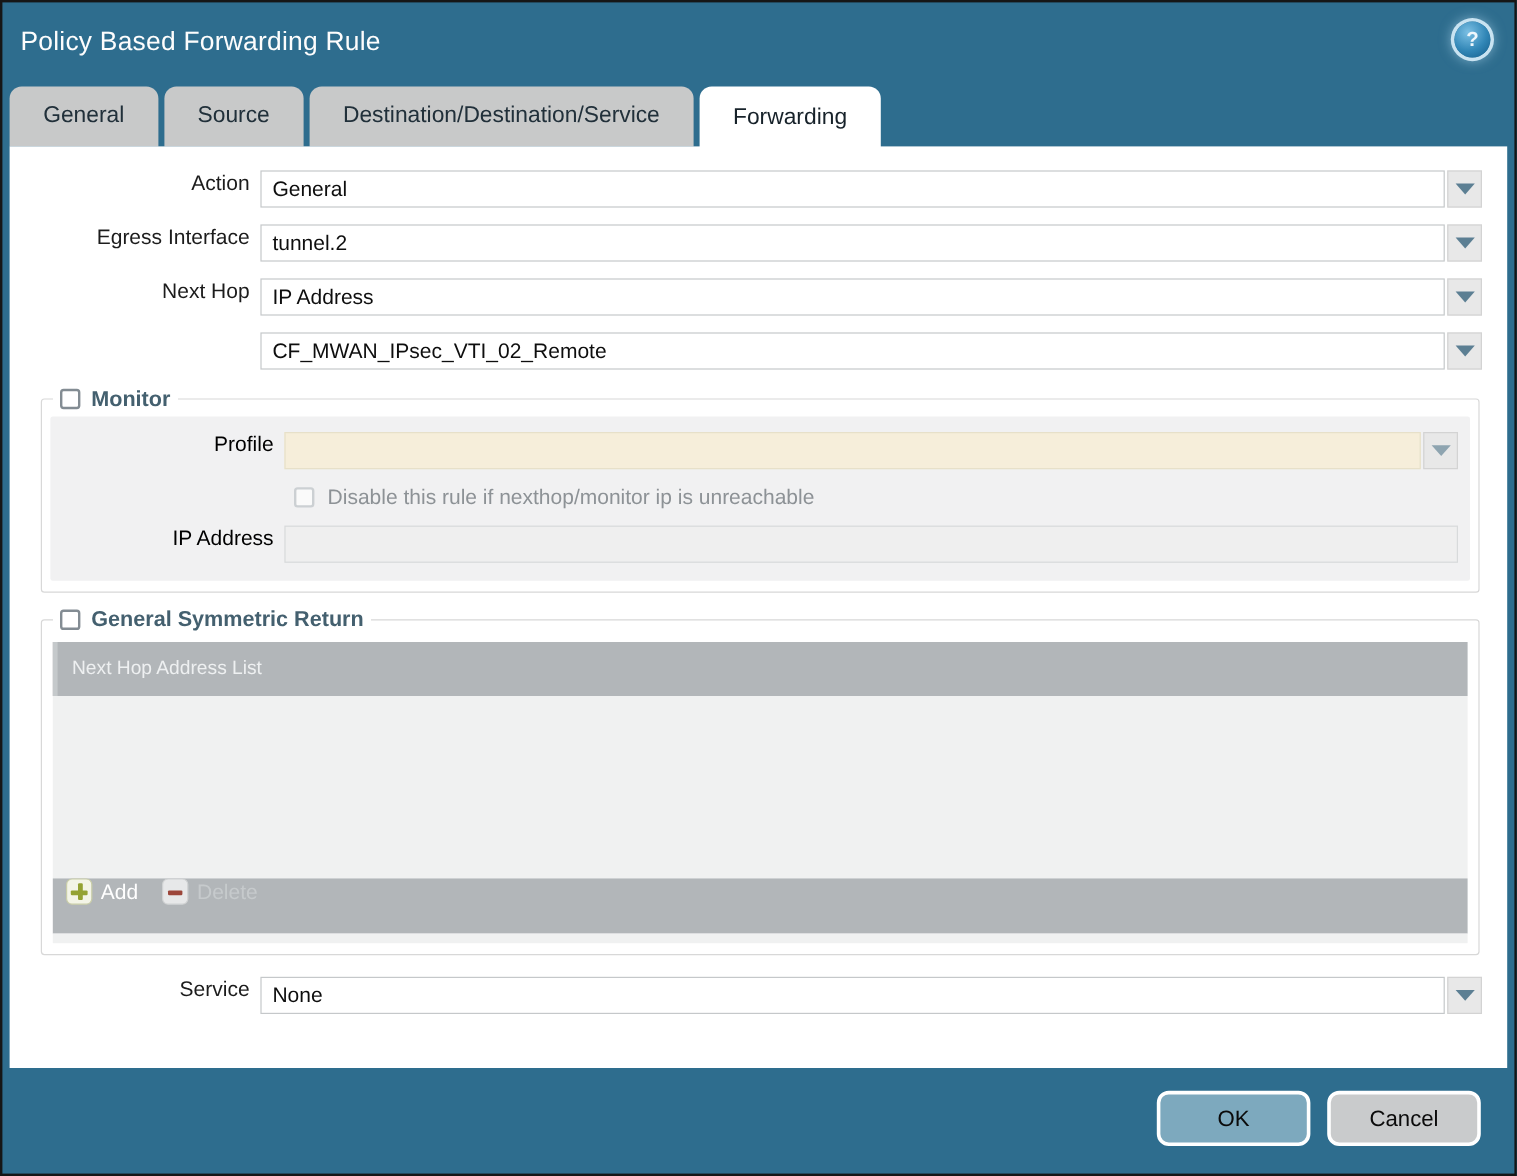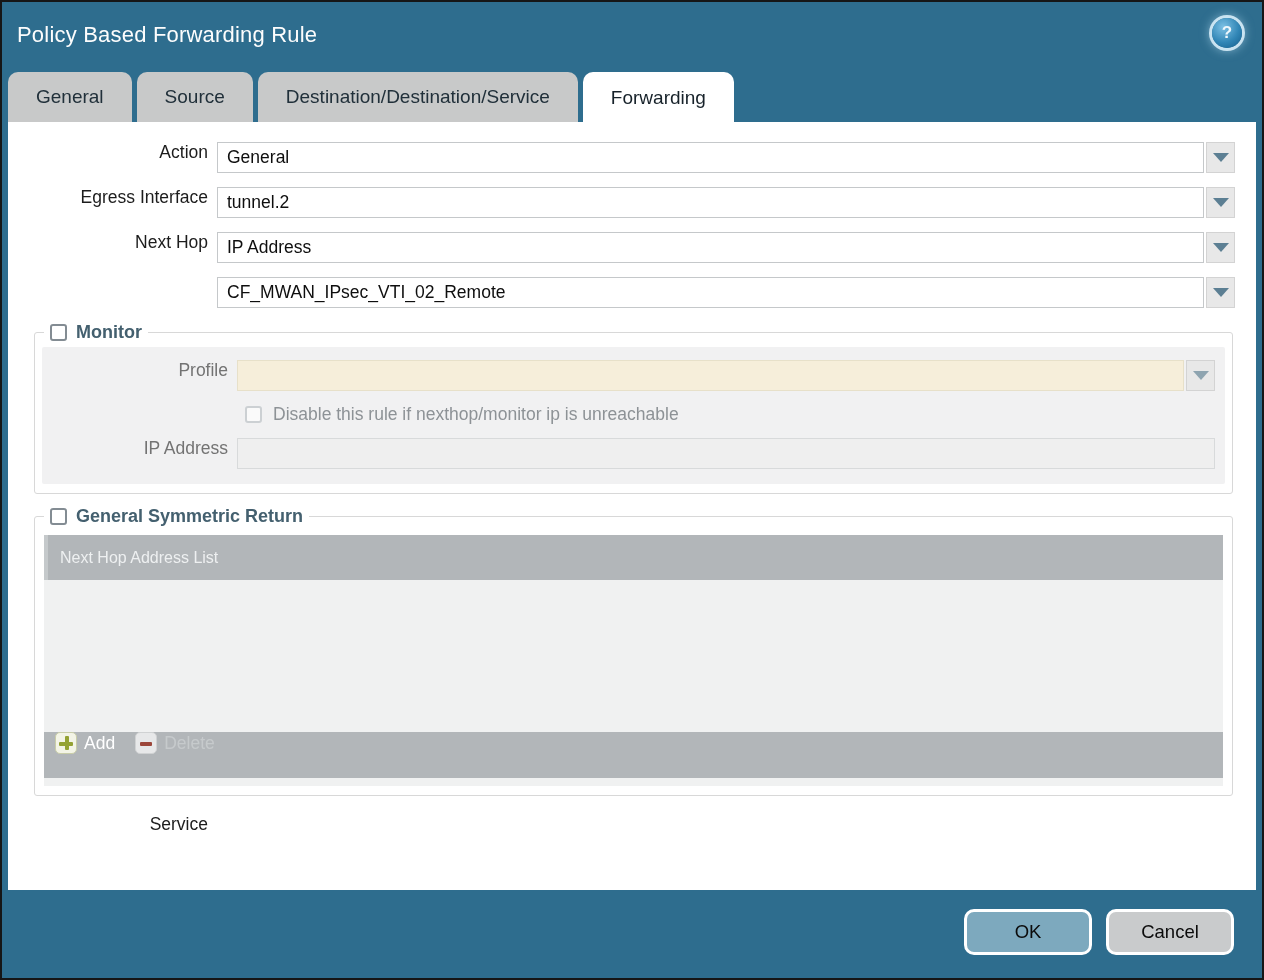--- a/index.html
+++ b/index.html
@@ -45,21 +45,21 @@
   }
   .tri { width:0; height:0; border-left:8px solid transparent; border-right:8px solid transparent; border-top:9px solid #5c7f93; }
   .ddbtn.disabled .tri { border-top-color:#8ea4b0; }
   
   fieldset.sect { border:1px solid #d8d8d8; border-radius:3px; margin:2px 2px 12px 16px; padding:4px 7px 9px 7px; }
   fieldset.sect legend { display:flex; align-items:center; gap:9px; padding:0 6px; margin-left:2px; }
   .legend-text { font-weight:bold; color:#44606f; font-size:18px; }
   .cb { width:17px; height:17px; border:2px solid #838c93; border-radius:3px; background:#fff; cursor:pointer; flex:none; }
   .cb.disabled { border-color:#ccd0d3; background:#fafafa; cursor:default; }
   .panel { background:#f1f1f2; border-radius:2px; padding:13px 10px 15px 10px; }
-  .panel .lbl { width:176px; color:#737373; }
+  .panel .lbl { width:176px; color:#000000; }
   .profile-input { background:#f6eeda; border:1px solid #e7e0c9; }
   .disable-row { display:flex; align-items:center; gap:11px; margin:13px 0 13px 193px; }
   .disable-row .txt { font-size:17.5px; color:#8d9296; }
   .ip-input { background:#efefef; border:1px solid #d8dadb; }
   
   .nh-table { margin:4px 2px 0 2px; }
   .t-header {
     height:45px; background:#b2b6b9; border-left:4px solid #c5c9cb;
     display:flex; align-items:center; padding:0 12px; color:#eef0f1; font-size:16px;
   }
@@ -194,20 +194,26 @@
             <span class="icon-minus"></span>
             <span class="label-del">Delete</span>
           </button>
         </div>
       </div>
       <div class="sub-strip"></div>
     </fieldset>
 
     <div class="frow schedule-row">
       <div class="lbl">Service</div>
+      <div class="fwrap">
+        <div class="finput">None</div>
+        <button class="ddbtn">
+            <span class="tri"></span>
+          </button>
+      </div>
     </div>
 
   </div>
 
   <div class="bottombar">
     <button class="btn btn-ok">OK</button>
     <button class="btn btn-cancel">Cancel</button>
   </div>
 
 </div>

